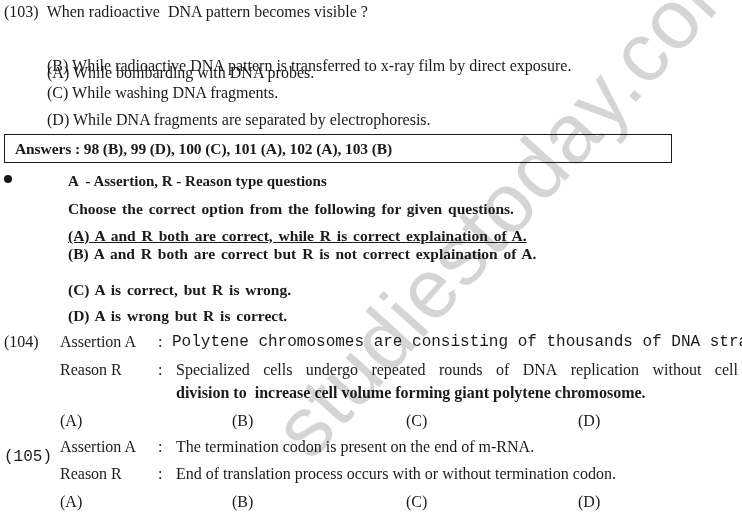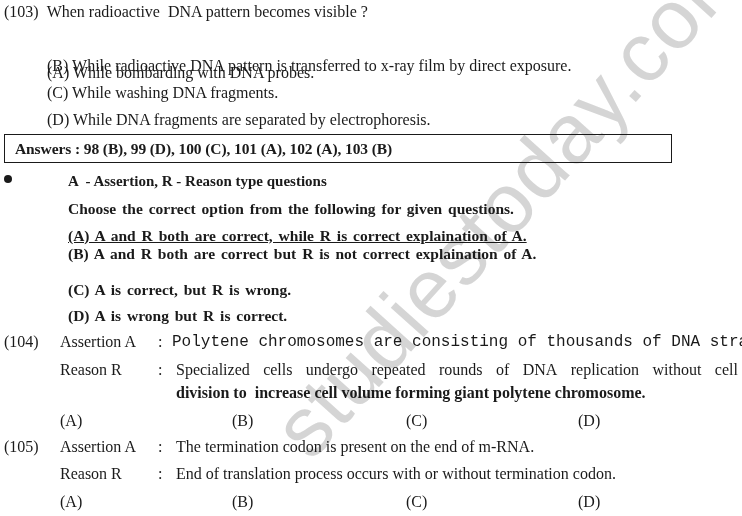--- a/index.html
+++ b/index.html
@@ -77,21 +77,21 @@
   <span>without</span>
   <span>cell</span>
 </div>
 <div class="abs" style="left:176px; top:383px; white-space:pre;font-weight:bold;">division to  increase cell volume forming giant polytene chromosome.</div>
 
 <div class="ar-opt" style="left:60px; top:411px;">(A)</div>
 <div class="ar-opt" style="left:232px; top:411px;">(B)</div>
 <div class="ar-opt" style="left:406px; top:411px;">(C)</div>
 <div class="ar-opt" style="left:578px; top:411px;">(D)</div>
 
-<div class="abs" style="left:4px; top:437px;">(105)</div>
+<div class="abs" style="left:4px; top:447px;font-family:Liberation Mono, monospace;">(105)</div>
 <div class="abs" style="left:60px; top:437px;">Assertion A</div>
 <div class="abs" style="left:158px; top:437px;">:</div>
 <div class="abs" style="left:176px; top:437px;">The termination codon is present on the end of m-RNA.</div>
 
 <div class="abs" style="left:60px; top:464px;">Reason R</div>
 <div class="abs" style="left:158px; top:464px;">:</div>
 <div class="abs" style="left:176px; top:464px;">End of translation process occurs with or without termination codon.</div>
 
 <div class="ar-opt" style="left:60px; top:492px;">(A)</div>
 <div class="ar-opt" style="left:232px; top:492px;">(B)</div>

